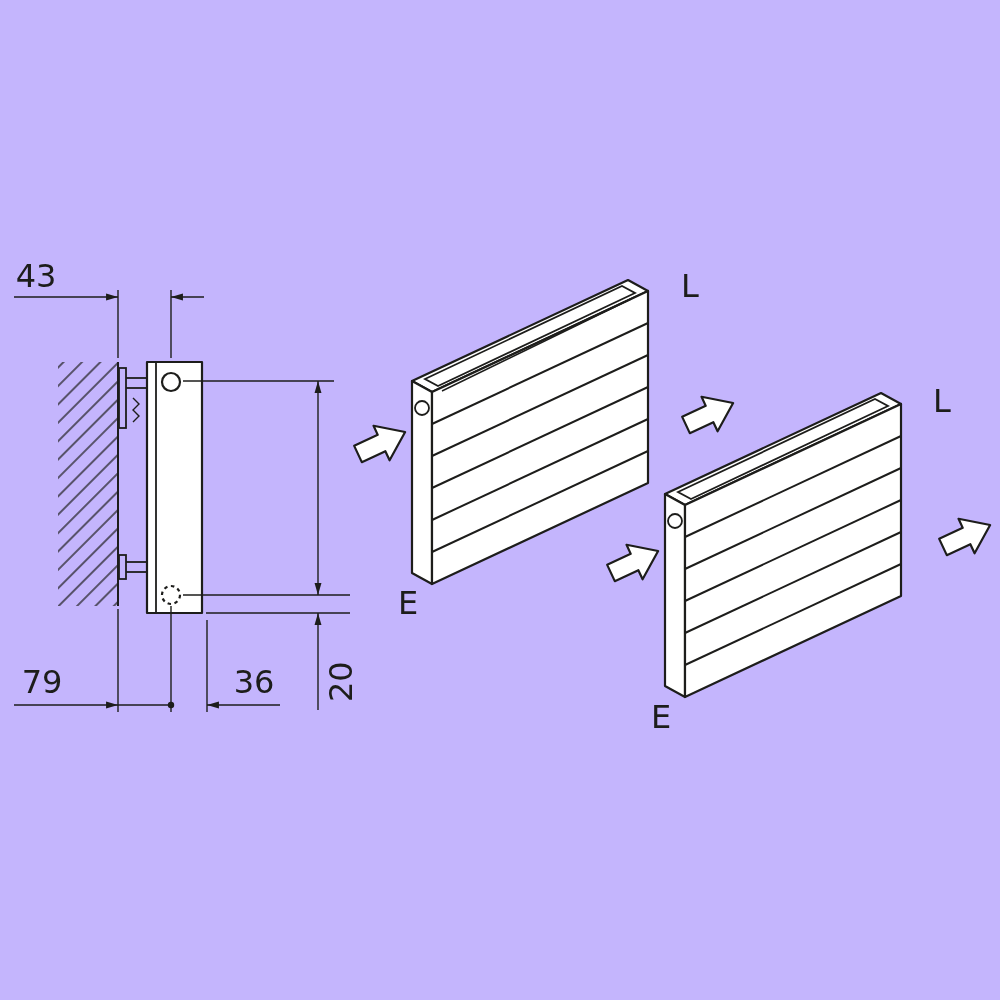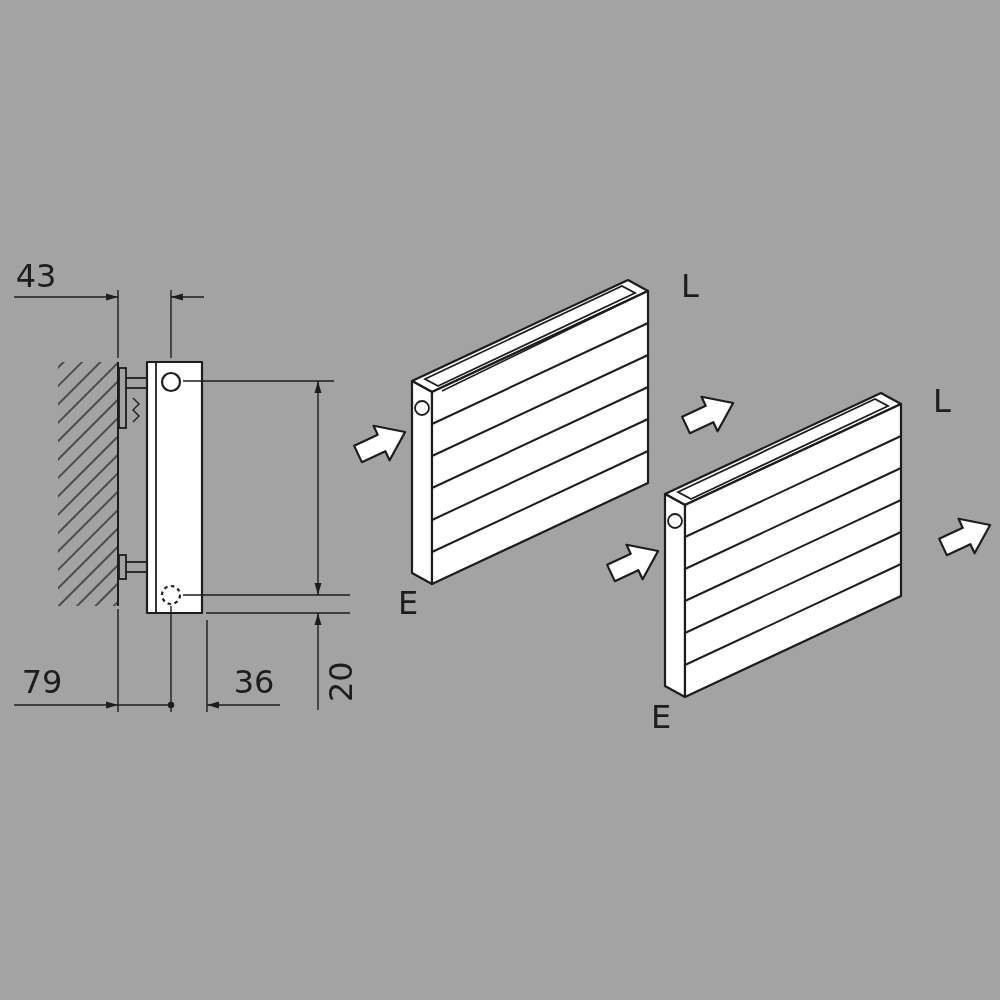--- a/index.html
+++ b/index.html
@@ -1,16 +1,16 @@
 <!DOCTYPE html>
 <html><head>
 <meta charset="utf-8">
 <style>
   html,body{margin:0;padding:0;background:#ffffff;}
-  .canvas{width:1000px;height:1000px;background:#a3a3a3;position:relative;overflow:hidden;}
+  .canvas{width:1000px;height:1000px;background:#c4b5fd;position:relative;overflow:hidden;}
   svg{display:block;}
   .ol{fill:#ffffff;stroke:#1d1d1b;stroke-width:2.2;stroke-linejoin:round;}
   .ln{stroke:#1d1d1b;stroke-width:2;fill:none;}
   .med{stroke:#1d1d1b;stroke-width:1.8;fill:none;}
   .thin{stroke:#1d1d1b;stroke-width:1.4;fill:none;}
   .dot{fill:#1d1d1b;stroke:none;}
   .arrow{fill:#ffffff;stroke:#1d1d1b;stroke-width:2.2;stroke-linejoin:round;}
   .lbl{font-family:"DejaVu Sans","Liberation Sans",sans-serif;font-size:32px;fill:#1d1d1b;}
   .mid{text-anchor:middle;}
 </style>

